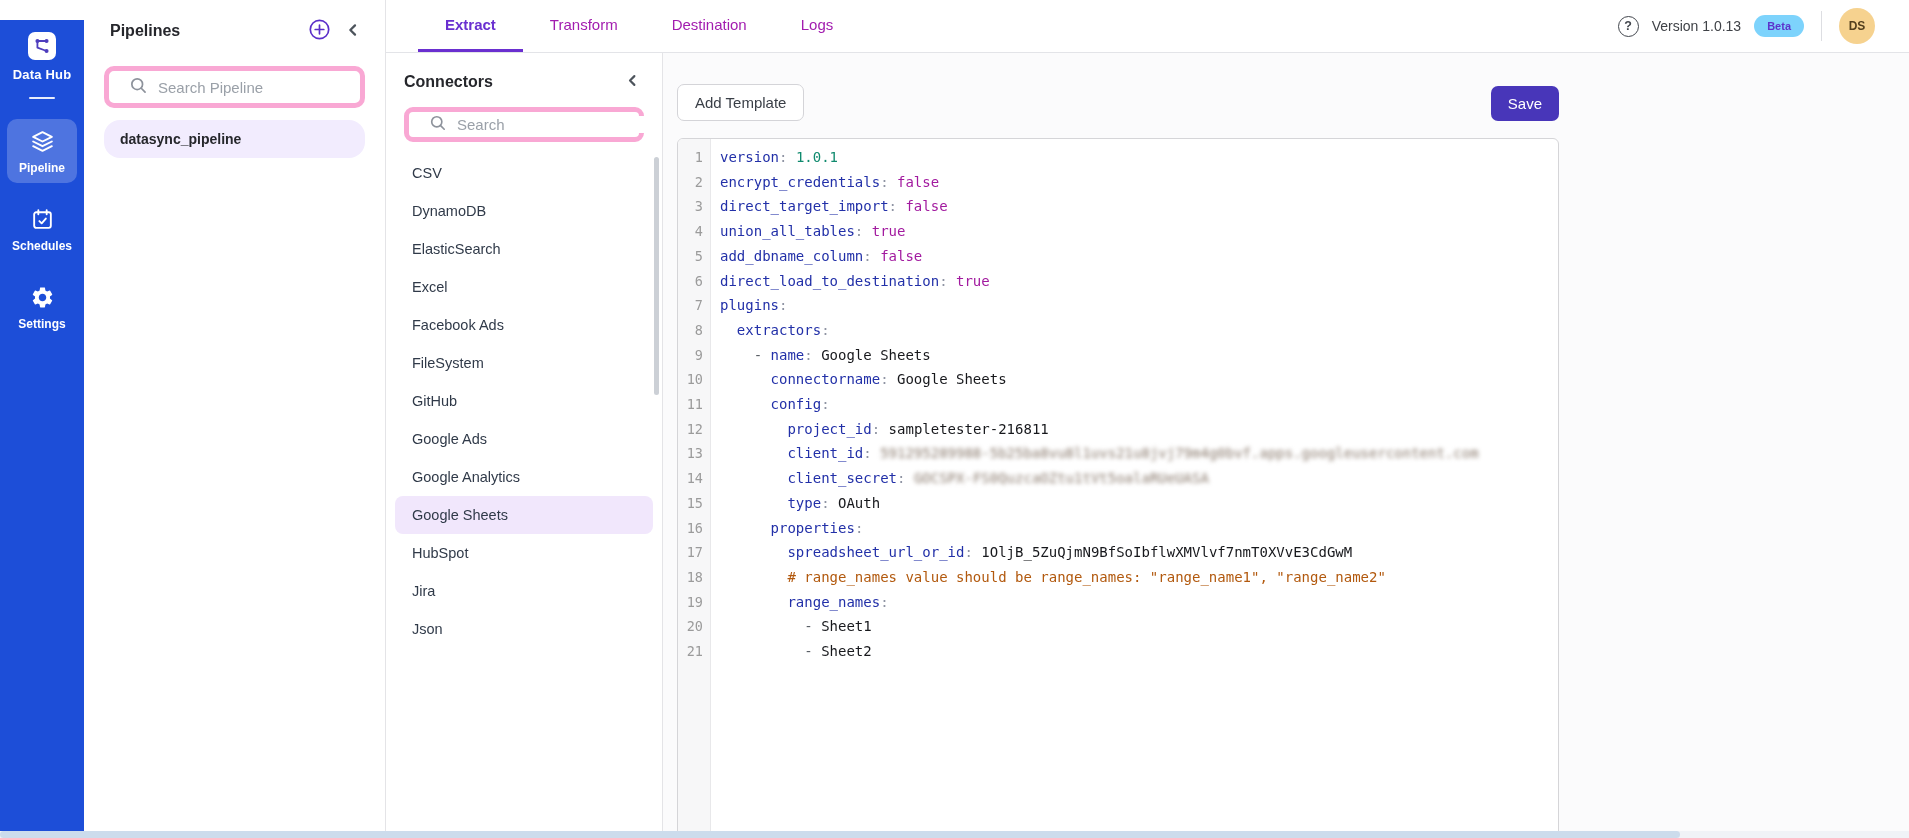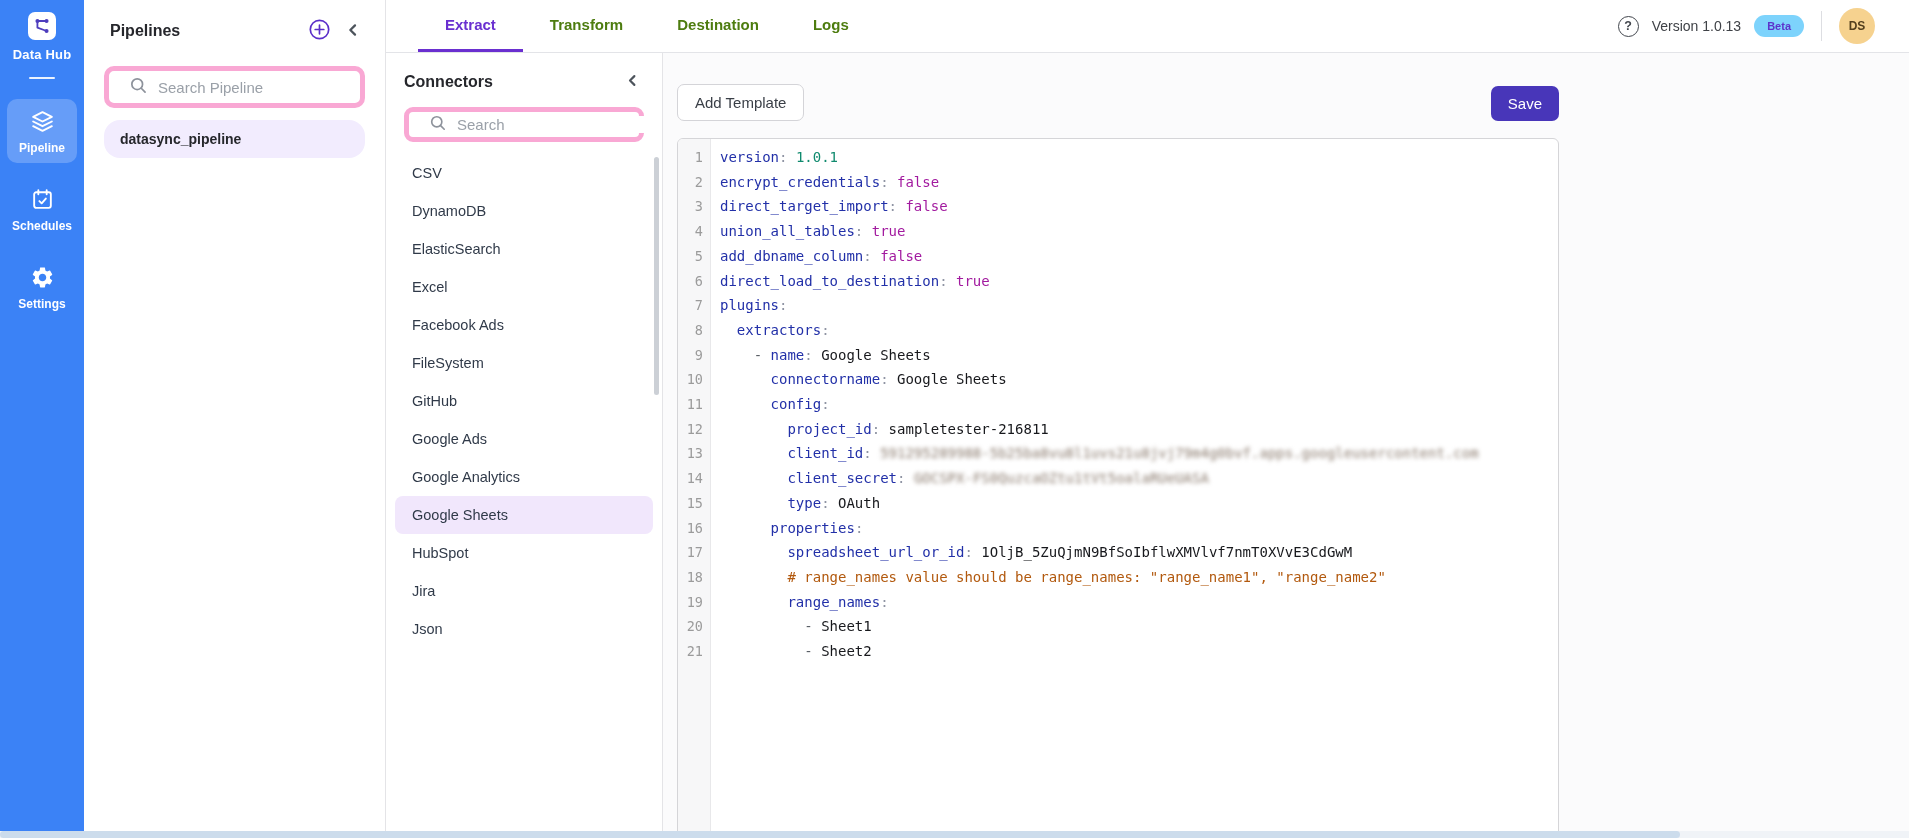--- a/index.html
+++ b/index.html
@@ -2,21 +2,21 @@
 <html><head>
 <meta charset="utf-8">
 <style>
   * { box-sizing: border-box; margin: 0; padding: 0; }
   html, body { width: 1909px; height: 838px; overflow: hidden; }
   body { font-family: "Liberation Sans", sans-serif; background: #ffffff; color: #26272c; }
 
   .app { display: flex; width: 1909px; height: 831px; }
 
   
-  .sidebar { width: 84px; background: #3b82f6; display: flex; flex-direction: column; align-items: center; flex-shrink: 0; }
+  .sidebar { width: 84px; background: #1d4ed8; display: flex; flex-direction: column; align-items: center; flex-shrink: 0; margin-top: 20px; }
   .logo-block { margin-top: 12px; display: flex; flex-direction: column; align-items: center; gap: 7px; cursor: pointer; }
   .logo-badge { width: 28px; height: 28px; background: #ffffff; border-radius: 7px; display: flex; align-items: center; justify-content: center; }
   .logo-label { color: #ffffff; font-size: 13px; font-weight: 700; letter-spacing: .2px; }
   .sidebar-divider { width: 26px; height: 2px; background: rgba(255,255,255,.9); border-radius: 2px; margin: 15px auto 20px; }
   .side-item { width: 70px; border-radius: 10px; padding: 10px 0 8px; margin-bottom: 14px; display: flex; flex-direction: column; align-items: center; gap: 7px; cursor: pointer; }
   .side-item.active { background: rgba(255,255,255,.22); }
   .side-item .lbl { color: #ffffff; font-size: 12px; font-weight: 600; }
   .side-item svg { display: block; }
 
   
@@ -27,21 +27,21 @@
   .icon-btn { background: none; border: none; cursor: pointer; display: flex; align-items: center; padding: 2px; }
   .search-box { margin: 20px 20px 0; height: 42px; border: 5px solid #f9a8d4; border-radius: 10px; display: flex; align-items: center; padding: 0 20px; background: #fff; }
   .search-box input { border: none; outline: none; flex: 1; font-size: 15px; margin-left: 10px; font-family: "Liberation Sans", sans-serif; color: #33343a; }
   .search-box input::placeholder { color: #9aa0a8; }
   .pipeline-item { margin: 12px 20px 0; background: #f2ecfe; border-radius: 16px; padding: 11px 16px; font-size: 14px; font-weight: 700; color: #26272c; cursor: pointer; }
 
   
   .main { flex: 1; display: flex; flex-direction: column; min-width: 0; }
   .topbar { height: 53px; border-bottom: 1px solid #e3e4e8; display: flex; align-items: stretch; padding-right: 34px; background: #fff; flex-shrink: 0; }
   .tabs { display: flex; margin-left: 32px; }
-  .tab { padding: 0 27px; display: flex; align-items: center; font-size: 15px; color: #4d7c0f; cursor: pointer; border-bottom: 3px solid transparent; font-weight: bold; }
+  .tab { padding: 0 27px; display: flex; align-items: center; font-size: 15px; color: #a21caf; cursor: pointer; border-bottom: 3px solid transparent; }
   .tab.active { color: #6a2fd0; font-weight: 700; border-bottom-color: #6a2fd0; }
   .topbar-right { margin-left: auto; display: flex; align-items: center; gap: 13px; }
   .help-circle { width: 21px; height: 21px; border: 1.6px solid #42464d; border-radius: 50%; display: flex; align-items: center; justify-content: center; font-size: 12.5px; font-weight: 700; color: #42464d; cursor: pointer; }
   .version-text { font-size: 14px; color: #3f4247; }
   .beta-badge { background: #7dd3fc; color: #5d33cb; font-size: 11px; font-weight: 600; padding: 5px 13px; border-radius: 13px; }
   .v-divider { width: 1px; height: 30px; background: #dddee2; margin: 0 4px; }
   .avatar { width: 36px; height: 36px; border-radius: 50%; background: #f6d28f; display: flex; align-items: center; justify-content: center; font-size: 12px; font-weight: 700; color: #533f1d; cursor: pointer; }
 
   .content-row { flex: 1; display: flex; background: #fbfbfc; min-height: 0; }
 

